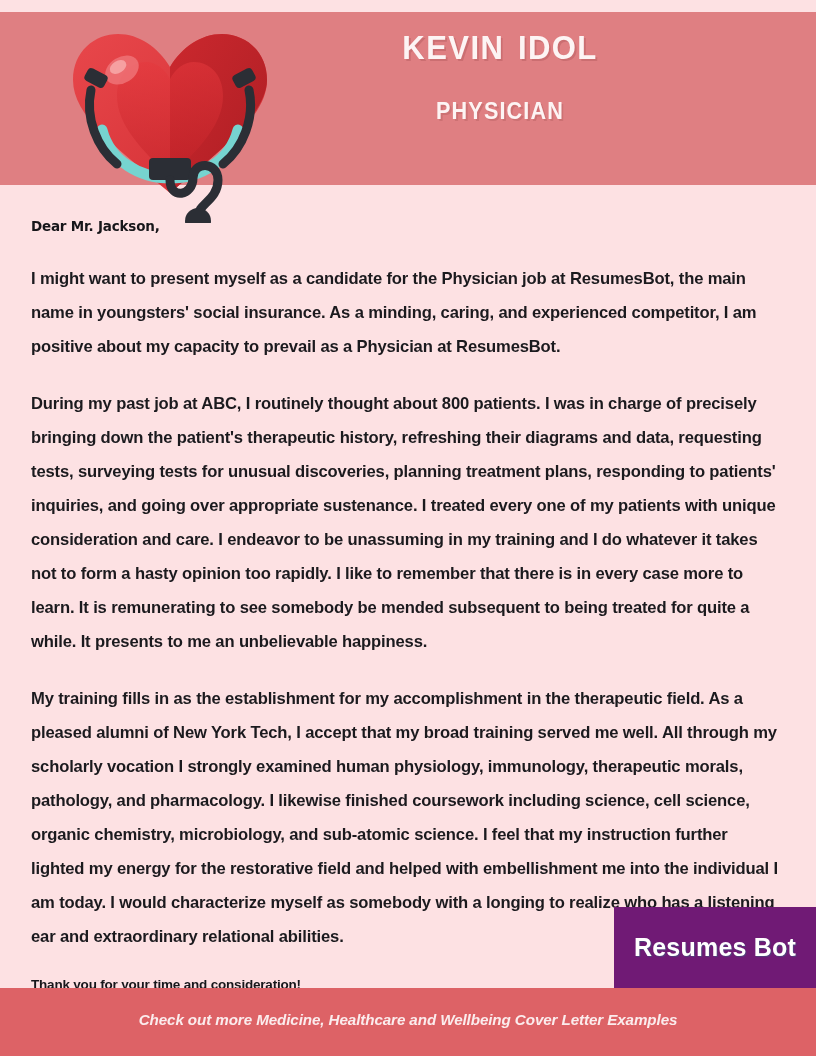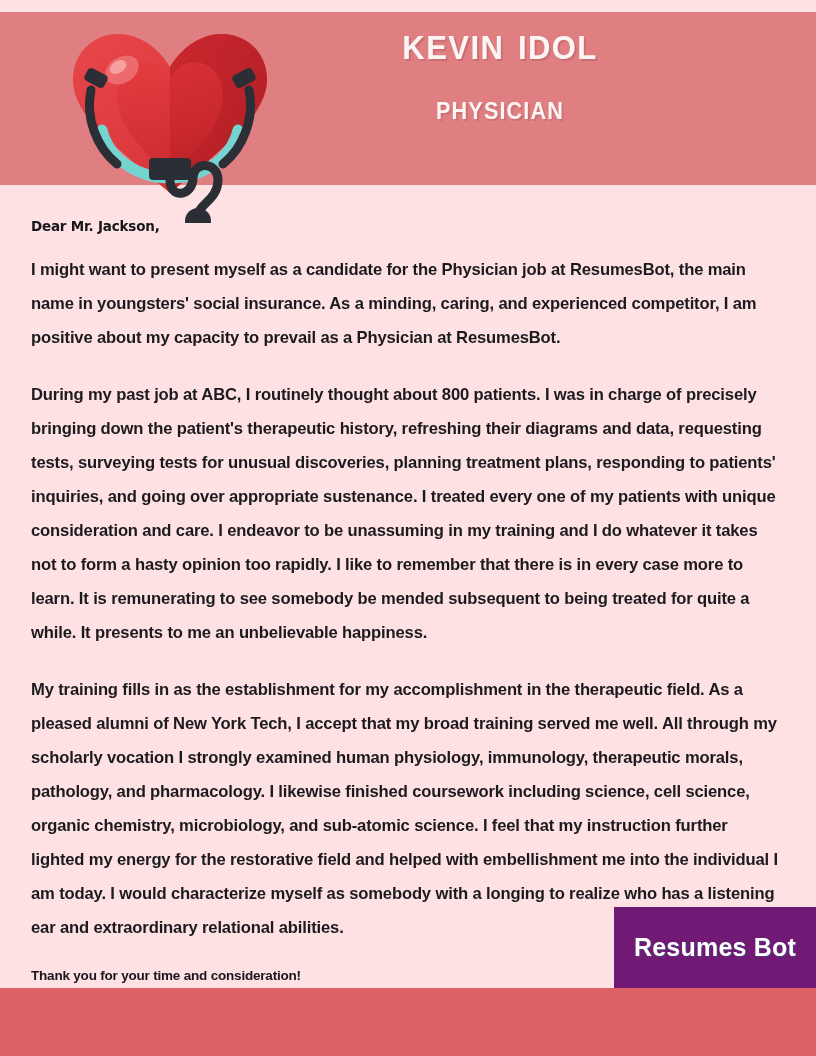--- a/index.html
+++ b/index.html
@@ -84,21 +84,21 @@
     top: 218px;
     width: 752px;
   }
 
   .salutation {
     font-family: "DejaVu Sans", sans-serif;
     font-weight: bold;
     font-size: 13.5px;
     color: #17161a;
     letter-spacing: -0.2px;
-    margin-bottom: 19px;
+    margin-bottom: 28px;
   }
 
   .para {
     font-family: "Liberation Sans", sans-serif;
     font-weight: bold;
     font-size: 16.6px;
     line-height: 34px;
     color: #1b1a1e;
     margin-bottom: 23px;
     letter-spacing: -0.15px;
@@ -247,15 +247,16 @@
       <div>Sincerely,</div>
       <div>Kevin Idol</div>
     </div>
   </div>
 
   <div class="badge">
     <span class="badge-text">Resumes Bot</span>
   </div>
 
   <div class="footer-band">
+    <div class="footer-line1">Check out more Medicine, Healthcare and Wellbeing Cover Letter Examples</div>
   </div>
 
 </div>
 
 </body></html>

